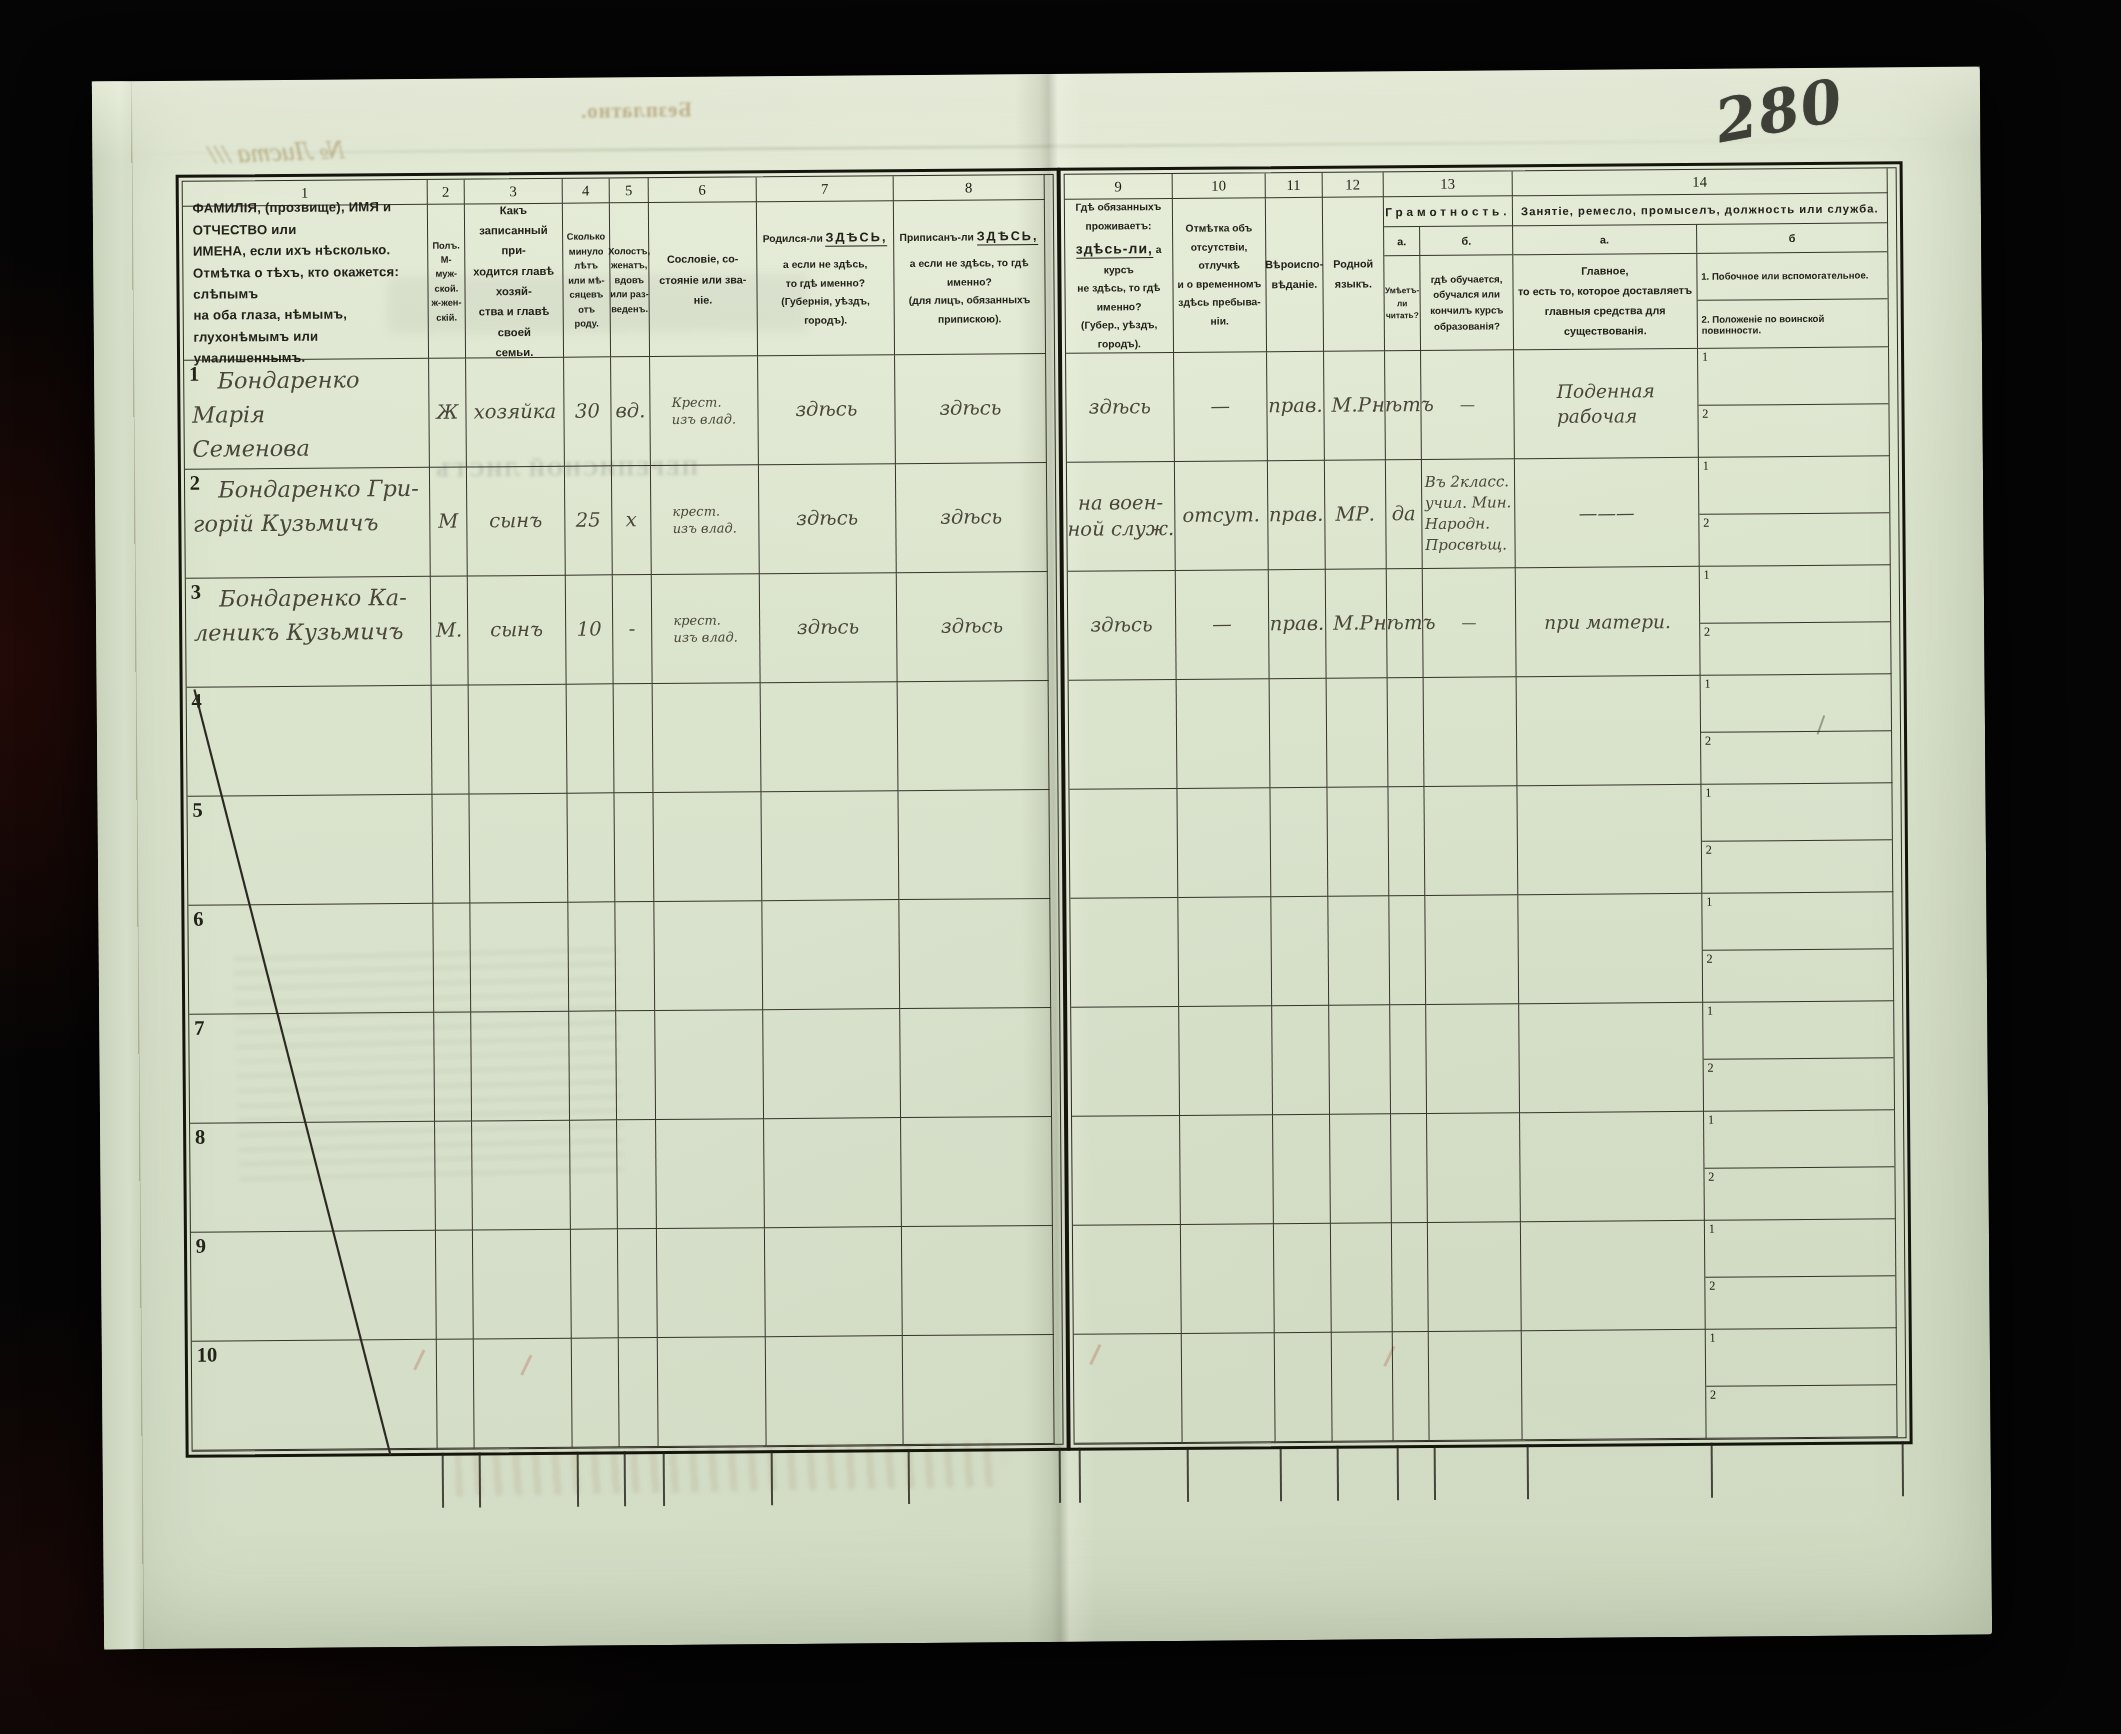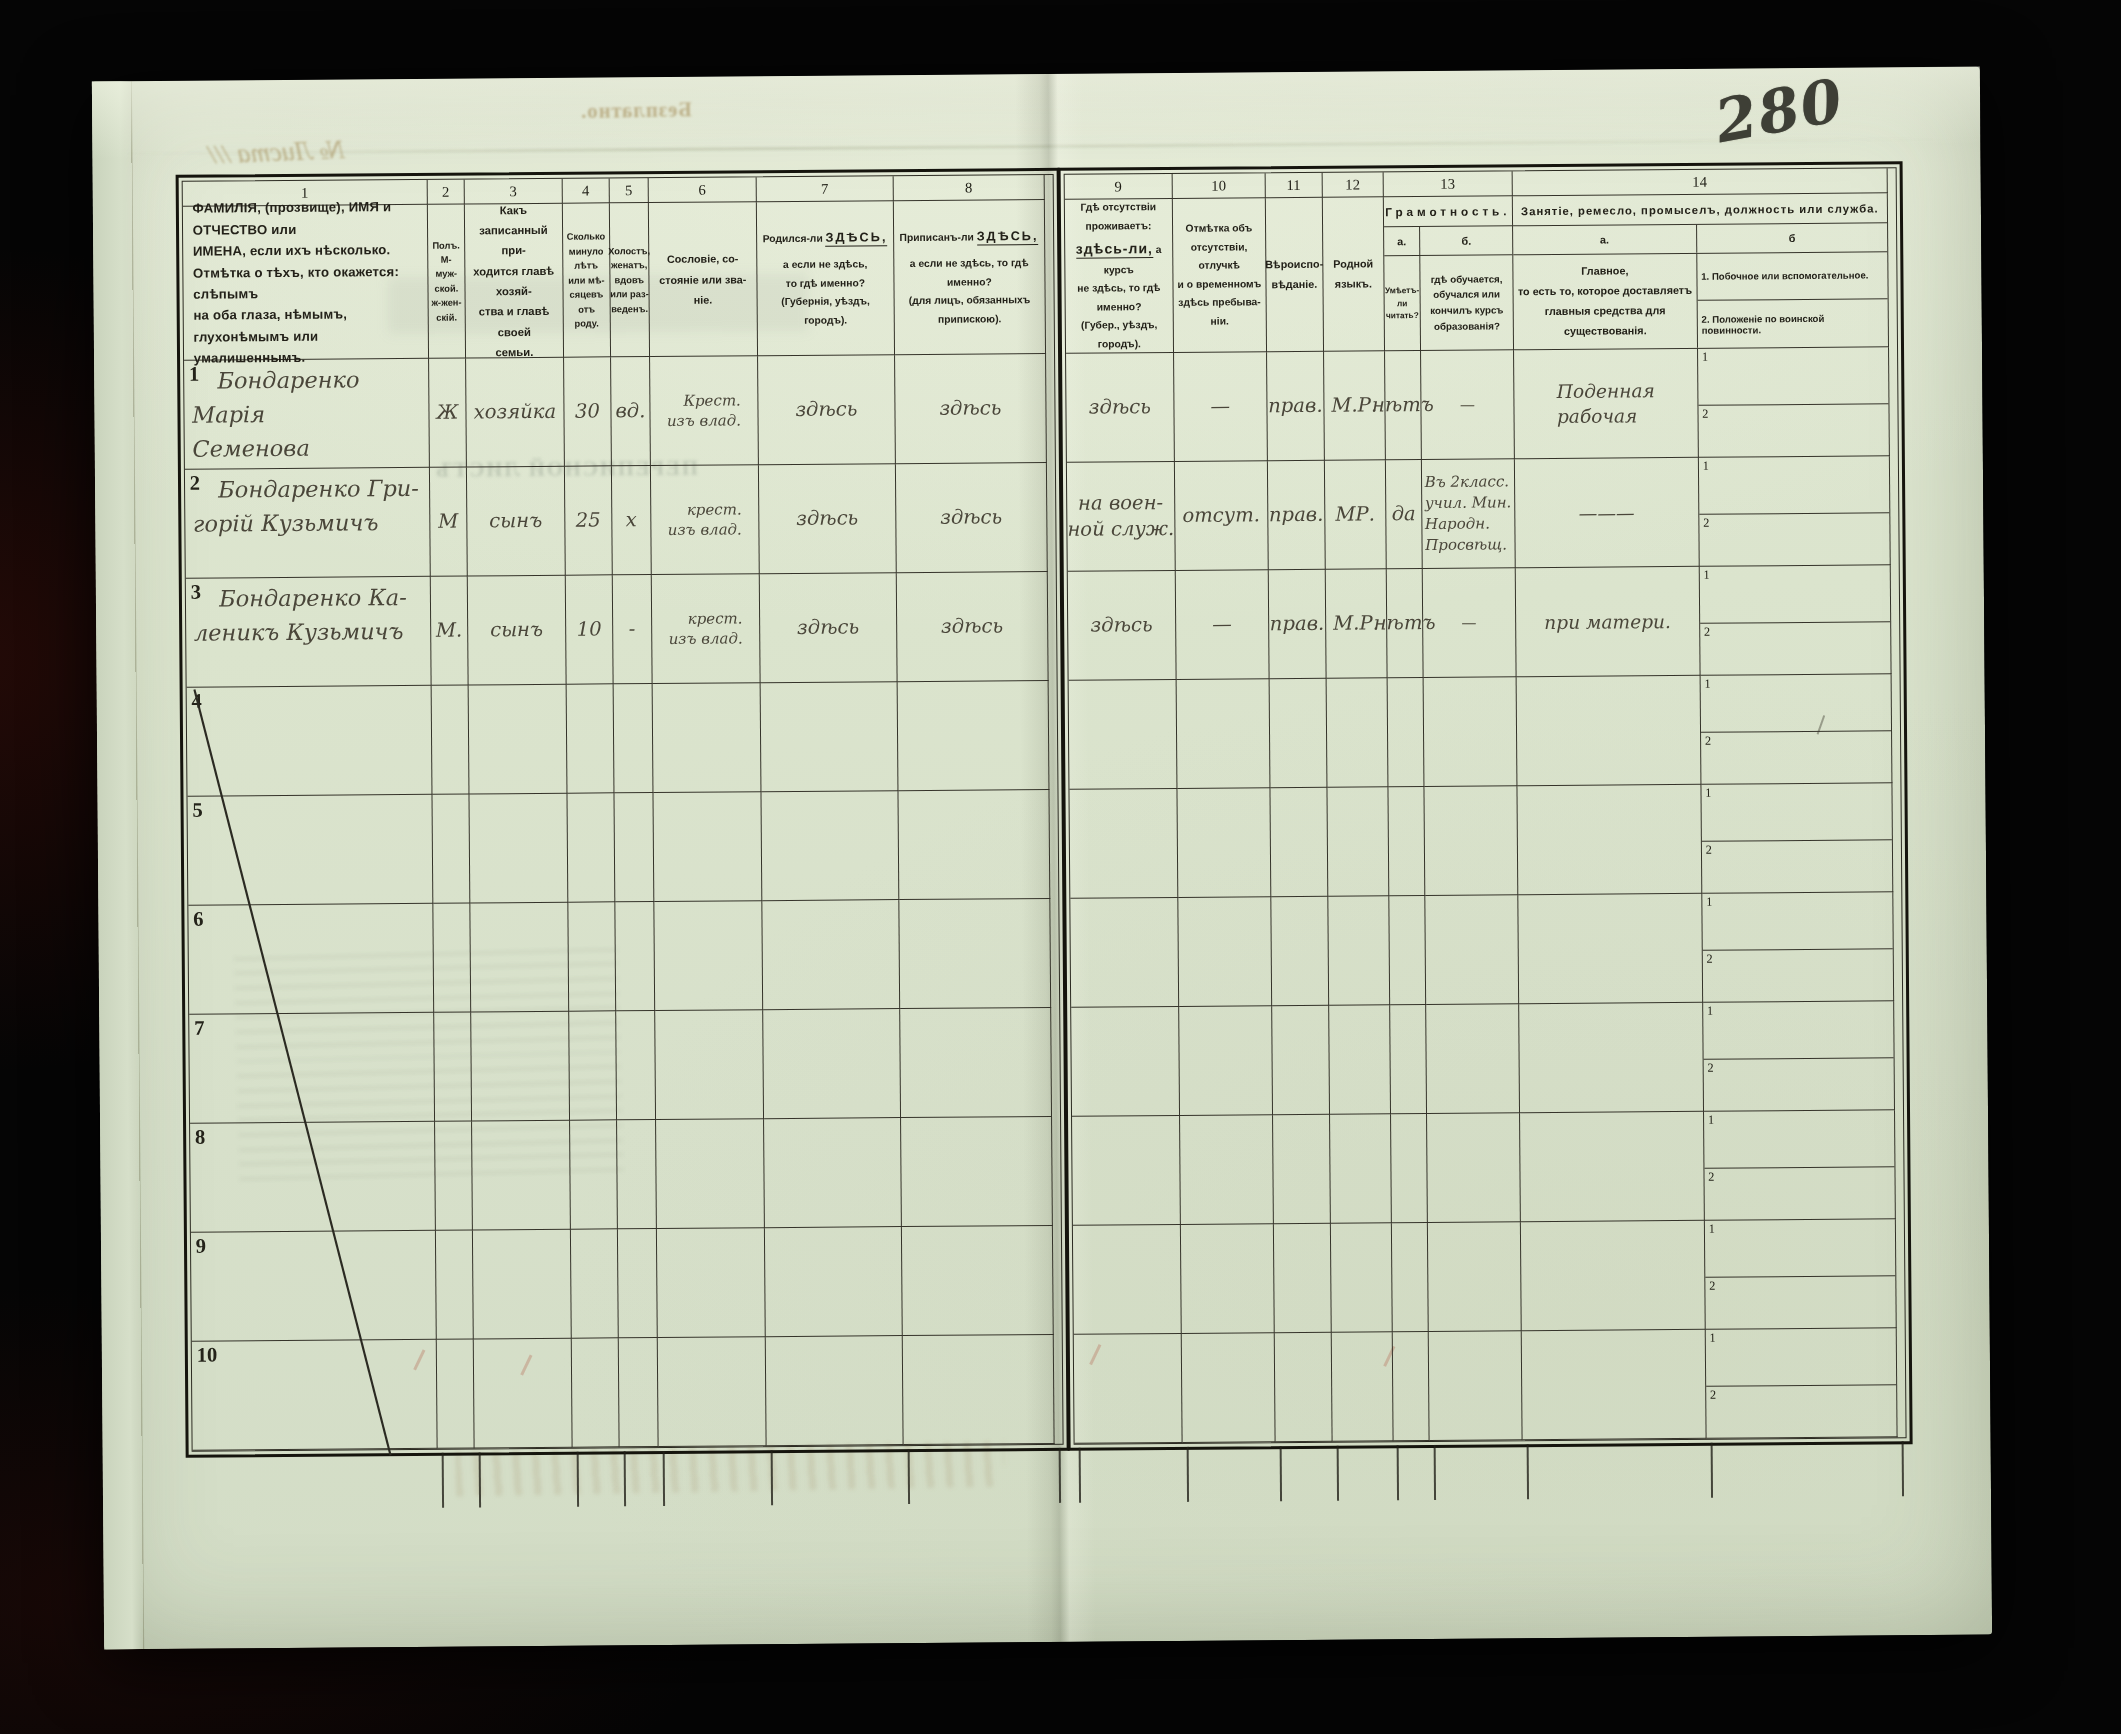--- a/index.html
+++ b/index.html
@@ -113,21 +113,21 @@
 
   
   .dcell{display:flex;align-items:center;justify-content:center;text-align:center;}
   .hand{font-family:"DejaVu Serif", serif;font-style:italic;color:var(--ink);
     font-size:19.6px;line-height:1.35;}
   .hand-name{font-size:22.5px;line-height:1.5;}
   .cell-name{align-items:flex-start;justify-content:flex-start;text-align:left;}
   .row-num{position:absolute;left:4.9px;top:2px;font-family:"Liberation Serif", serif;
     font-size:20.6px;font-weight:bold;font-style:normal;color:#24231a;}
   .name-text{display:block;padding:3.9px 3.9px 0 7.8px;text-indent:25.5px;}
-  .cell-estate .val{font-size:15px;text-align:right;}
+  .cell-estate .val{font-size:13px;text-align:left;}
   .cell-education .val{font-size:15px;line-height:1.4;text-align:left;}
   .cell-occupation .val{font-size:18.6px;text-align:left;}
   .subrow{position:absolute;inset:0;display:flex;flex-direction:column;}
   .subrow>div{flex:1 1 50%;position:relative;}
   .subrow .s1{flex-basis:55%;border-bottom:1px solid var(--ln);}
   .sub-num{position:absolute;left:3.9px;top:1px;font-family:"Liberation Serif", serif;
     font-size:12.3px;color:#24231a;}
   .stub{position:absolute;width:2px;height:55px;top:100%;background:rgba(32,31,24,.8);}
   .dline{position:absolute;left:0;top:0;pointer-events:none;}
 </style>
@@ -483,21 +483,21 @@
       <div class="tbl-inner">
         <div class="grid grid-right" id="gridR">
           <div class="cell numcell" data-bind="table.numbers.8">9</div>
           <div class="cell numcell" data-bind="table.numbers.9">10</div>
           <div class="cell numcell" data-bind="table.numbers.10">11</div>
           <div class="cell numcell" data-bind="table.numbers.11">12</div>
           <div class="cell numcell sp2" data-bind="table.numbers.12">13</div>
           <div class="cell numcell sp2" data-bind="table.numbers.13">14</div>
 
           <div class="cell hcell h-res">
-            <div data-bind="table.headers.resides_pre">Гдѣ отсутствіи
+            <div data-bind="table.headers.resides_pre">Гдѣ обязанныхъ
 проживаетъ:</div>
             <div><span class="u" data-bind="table.headers.resides_u" style="font-size:14px;letter-spacing:1px;">здѣсь-ли,</span><span data-bind="table.headers.resides_mid"> а курсъ</span></div>
             <div data-bind="table.headers.resides_post">не здѣсь, то гдѣ
 именно?
 (Губер., уѣздъ, городъ).</div>
           </div>
           <div class="cell hcell h-abs" data-bind="table.headers.absence">Отмѣтка объ
 отсутствіи, отлучкѣ
 и о временномъ
 здѣсь пребыва-

